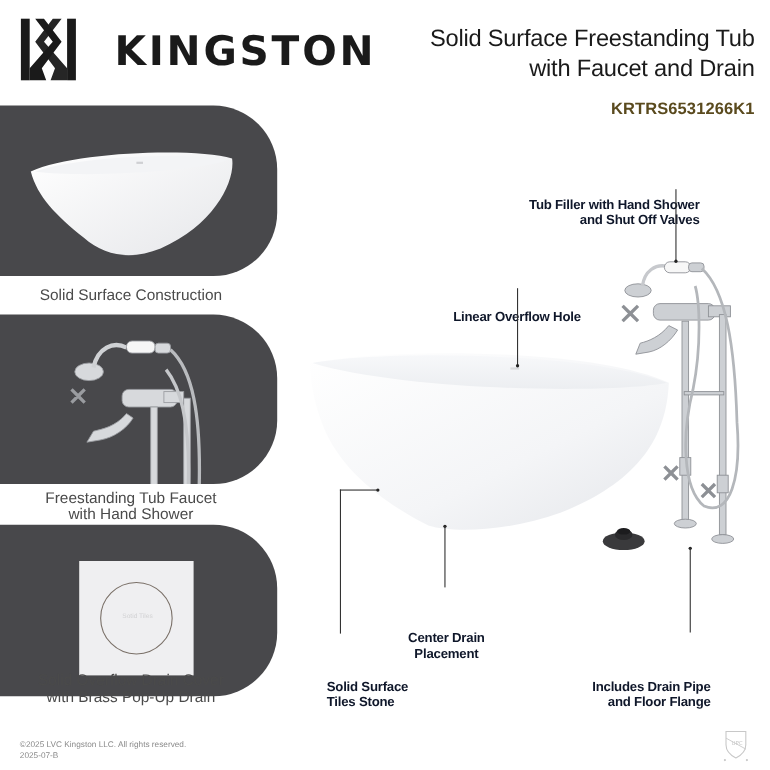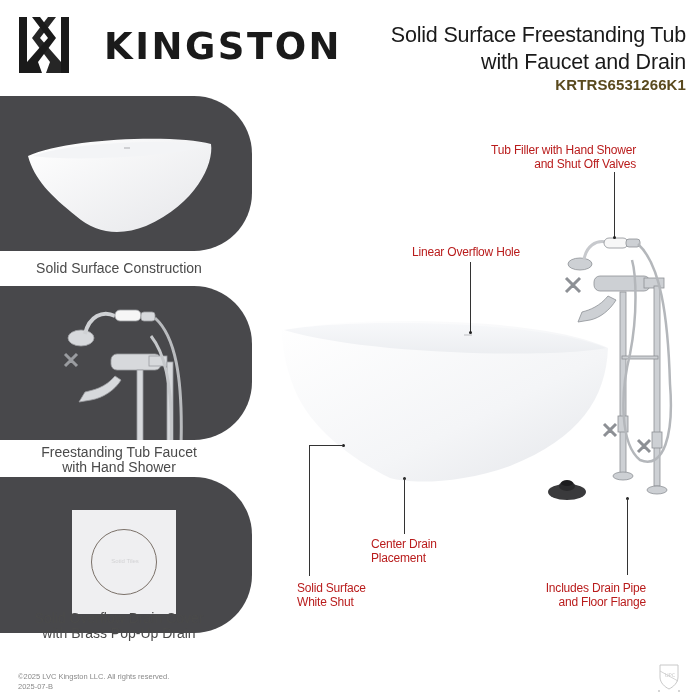--- a/index.html
+++ b/index.html
@@ -8,44 +8,44 @@
 
   .abs { position: absolute; }
 
   
   .logo-mark { left: 18px; top: 16px; width: 52px; height: 58px; }
   .brand-name { left: 87px; top: 28px; font-family: "DejaVu Sans", sans-serif; font-weight: bold; font-size: 37px; letter-spacing: 2.5px; color: #1a1a1a; line-height: 1; margin-left: 17px; }
 
   
   .title-block { right: 14px; top: 22px; text-align: right; }
   .title-line { font-family: "Liberation Sans", sans-serif; font-size: 21.5px; line-height: 27px; color: #1a1a1a; letter-spacing: -0.2px; }
-  .model-no { font-family: "Liberation Sans", sans-serif; font-weight: bold; font-size: 15px; color: #5a4a1e; margin-top: 0; letter-spacing: 0.1px; }
+  .model-no { font-family: "Liberation Sans", sans-serif; font-weight: bold; font-size: 15px; color: #5a4a1e; margin-top: 15px; letter-spacing: 0.1px; }
 
   
   .panel { left: 0; width: 252px; background: #48484b; border-radius: 0 58px 58px 0; overflow: hidden; }
   .panel-1 { top: 96px; height: 155px; }
   .panel-2 { top: 286px; height: 154px; }
   .panel-3 { top: 477px; height: 156px; }
 
   .panel-label { left: 0; width: 238px; text-align: center; font-size: 14px; line-height: 15px; color: #4a4a4a; }
   .label-1 { top: 261px; }
   .label-2 { top: 445px; }
   .label-3 { top: 640px; }
 
   .drain-card { left: 72px; top: 33px; width: 104px; height: 104px; background: #efeff1; }
   .drain-ring { left: 19px; top: 19px; width: 66px; height: 66px; border: 1px solid #7a7068; border-radius: 50%; }
   .drain-text { left: 0; top: 28px; width: 66px; text-align: center; font-size: 6px; color: #d2d2d4; }
 
   .copyright { left: 18px; top: 673px; font-size: 7.5px; line-height: 10px; color: #8a8a8a; }
 
   
-  .callout { font-weight: normal; font-size: 12px; line-height: 14px; color: #b91c1c; letter-spacing: -0.2px; }
+  .callout { font-weight: bold; font-size: 12px; line-height: 14px; color: #0f172a; letter-spacing: -0.2px; margin-top: 36px; }
   .co-tubfiller { right: 64px; top: 143px; text-align: right; }
   .co-overflow { left: 412px; top: 245px; }
-  .co-centerdrain { left: 371px; top: 537px; }
+  .co-centerdrain { left: 371px; top: 537px; text-align: center; }
   .co-whitestone { left: 297px; top: 581px; }
   .co-drainpipe { right: 54px; top: 581px; text-align: right; }
 
   .leader { background: #333; }
   .dot { width: 3px; height: 3px; border-radius: 50%; background: #222; }
 
   .cert-mark { left: 656px; top: 663px; width: 26px; height: 30px; }
 </style>
 </head>
 <body>
@@ -178,21 +178,21 @@
   <div>Linear Overflow Hole</div>
 </div>
 <div class="abs leader" style="left:470px;top:262px;width:1px;height:70px;"></div>
 <div class="abs dot" style="left:469px;top:331px;"></div>
 
 <div class="abs dot" style="left:342px;top:444px;"></div>
 <div class="abs leader" style="left:309px;top:445px;width:34px;height:1px;"></div>
 <div class="abs leader" style="left:309px;top:445px;width:1px;height:131px;"></div>
 <div class="abs callout co-whitestone">
   <div>Solid Surface</div>
-  <div>White Shut</div>
+  <div>Tiles Stone</div>
 </div>
 
 <div class="abs dot" style="left:403px;top:477px;"></div>
 <div class="abs leader" style="left:404px;top:478px;width:1px;height:56px;"></div>
 <div class="abs callout co-centerdrain">
   <div>Center Drain</div>
   <div>Placement</div>
 </div>
 
 <div class="abs dot" style="left:626px;top:497px;"></div>

